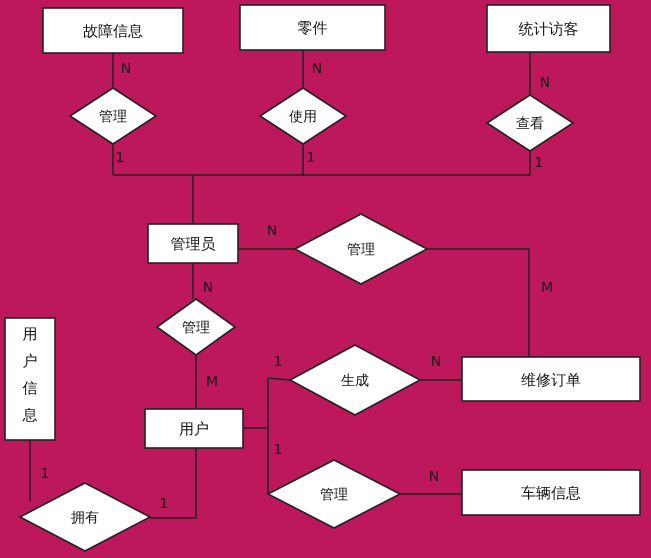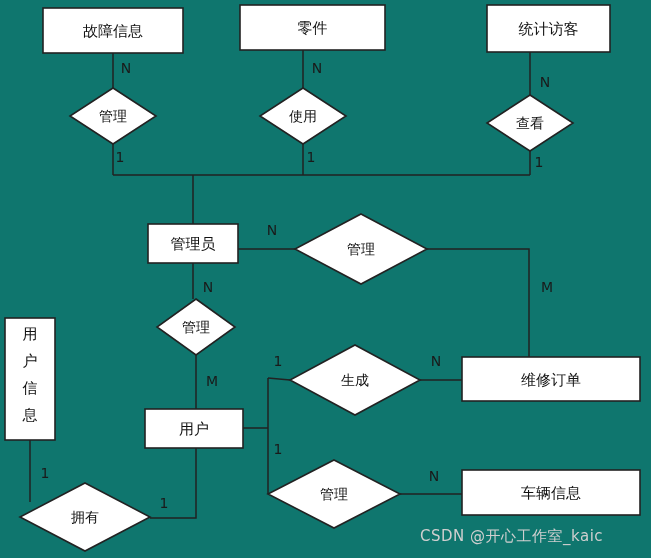--- a/index.html
+++ b/index.html
@@ -8,21 +8,21 @@
     padding: 0;
     background: #ffffff;
   }
   body {
     font-family: "DejaVu Sans", "Liberation Sans", sans-serif;
   }
   #canvas {
     position: relative;
     width: 651px;
     height: 558px;
-    background: #0f766e;
+    background: #be185d;
     overflow: hidden;
   }
   #er-svg {
     position: absolute;
     left: 0;
     top: 0;
     width: 651px;
     height: 558px;
   }
   .entity-rect {
@@ -182,14 +182,13 @@
         <text x="208" y="288" class="card-label">N</text>
         <text x="212" y="382" class="card-label">M</text>
         <text x="278" y="362" class="card-label">1</text>
         <text x="436" y="362" class="card-label">N</text>
         <text x="278" y="450" class="card-label">1</text>
         <text x="434" y="477" class="card-label">N</text>
         <text x="45" y="474" class="card-label">1</text>
         <text x="164" y="504" class="card-label">1</text>
       </g>
   </svg>
-  <div class="watermark-text" style="left: 420px; top: 527px; color: rgb(207, 207, 207);">CSDN @开心工作室_kaic</div>
 </div>
 
 </body></html>

